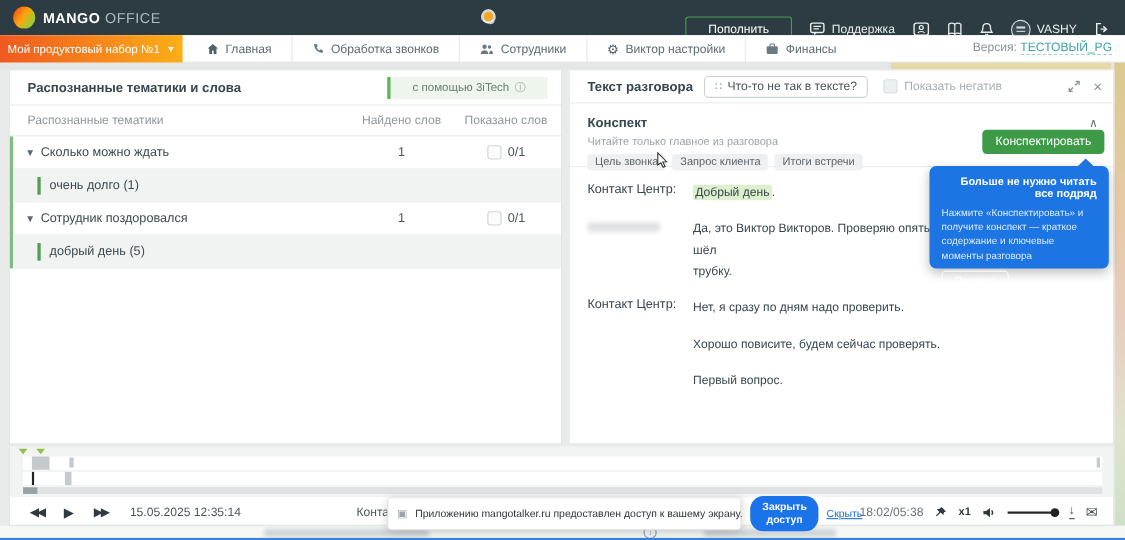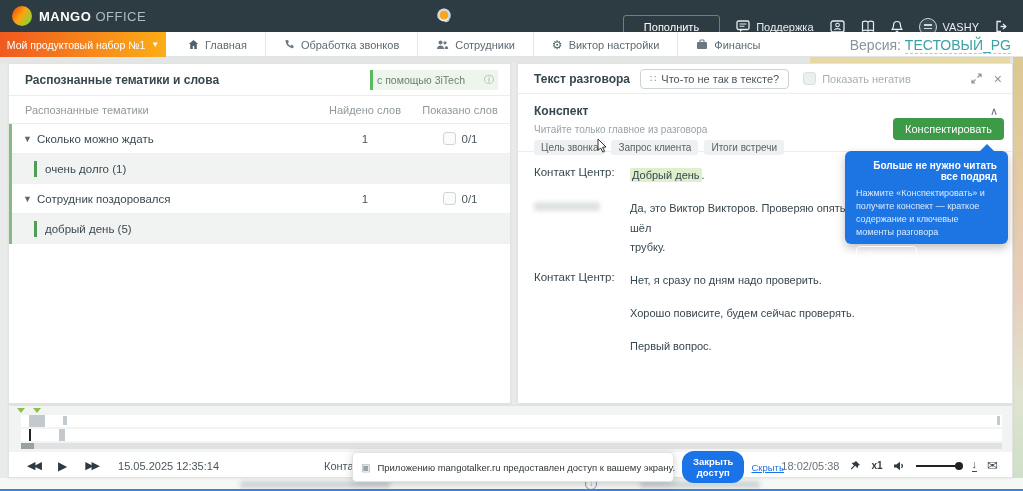--- a/index.html
+++ b/index.html
@@ -20,39 +20,39 @@
   .tb-icon svg { display:block; }
   .avatar { width:18px; height:18px; border-radius:50%; border:1.5px solid #cfd8dc; background:#3c4b52; display:flex; flex-direction:column; justify-content:center; align-items:center; gap:2px; }
   .avatar i { display:block; width:8px; height:1.5px; background:#cfd8dc; }
 
   
   .navbar { position:absolute; left:0; top:32px; width:1023px; height:25px; background:#fff; border-bottom:1px solid #e2e4e4; display:flex; align-items:center; }
   .product-tab { position:absolute; left:0; top:0; width:166px; height:25px; background:linear-gradient(90deg,#f0591f,#fcae17); color:#fff; font-size:10.5px; display:flex; align-items:center; justify-content:center; gap:6px; cursor:pointer; }
   .nav-items { position:absolute; left:170px; top:0; height:25px; display:flex; align-items:stretch; }
   .nav-item { display:flex; align-items:center; gap:6px; padding:0 18px; font-size:11px; color:#5c6b73; border-right:1px solid #e7e9e9; cursor:pointer; }
   .nav-item .glyph { font-size:12px; color:#51626b; line-height:1; }
-  .version { position:absolute; right:12px; top:5px; font-size:14px; color:#8a9399; }
+  .version { position:absolute; right:12px; top:5px; font-size:11px; color:#8a9399; }
   .version a { color:#3ba1a6; text-decoration:none; border-bottom:1px dashed #9fd0d2; cursor:pointer; }
 
   
   .bg-strip-top { position:absolute; left:0; top:57px; width:1023px; height:6px; background:#e4e6e6; }
   .bg-strip-top .tan { position:absolute; right:13px; top:0; width:200px; height:6px; background:#e7d9a6; }
   .edge-strip { position:absolute; right:0; top:57px; width:10px; height:421px; background:linear-gradient(180deg,#dbc98f 0%,#e5cba6 30%,#e8cdbc 55%,#dfe3cf 80%,#cfe0c8 100%); }
   .bottom-strip { position:absolute; left:0; top:478px; width:1023px; height:13px; background:#f6f8f5; }
   .bottom-strip .blur-block { position:absolute; top:3px; height:7px; background:#cdd4d6; filter:blur(2px); border-radius:2px; }
   .bottom-strip .dl-circle { position:absolute; left:585px; top:0px; width:12px; height:12px; border:1.5px solid #7f98b5; border-radius:50%; color:#7f98b5; font-size:8px; text-align:center; line-height:10px; }
   .bottom-line { position:absolute; left:0; top:489px; width:1023px; height:2px; background:#3b82d8; }
 
   .panel { position:absolute; background:#fff; border:1px solid #e2e4e4; box-shadow:0 1px 2px rgba(0,0,0,.06); }
 
   
   .topics-panel { left:8px; top:63px; width:503px; height:341px; }
   .tp-header { height:32px; display:flex; align-items:center; justify-content:space-between; padding:0 12px 0 16px; border-bottom:1px solid #ececec; }
   .tp-title { font-size:12px; font-weight:bold; color:#37474f; }
-  .tp-badge { display:flex; align-items:center; gap:19px; background:#edf5ed; border-left:3px solid #5cb85c; color:#6d7f72; font-size:10.5px; padding:3px 4px; }
+  .tp-badge { display:flex; align-items:center; gap:5px; background:#edf5ed; border-left:3px solid #5cb85c; color:#6d7f72; font-size:10.5px; padding:3px 20px; }
   .tp-badge .info { color:#9aa9a0; font-size:10px; }
   .tp-cols { height:28px; display:flex; align-items:center; font-size:11px; color:#90989c; border-bottom:1px solid #ececec; padding-left:16px; }
   .col-topic { flex:1; }
   .col-found { width:90px; text-align:center; }
   .col-shown { width:100px; text-align:center; }
   .topic-rows { border-left:3px solid #83bb83; }
   .t-row { height:30px; display:flex; align-items:center; font-size:11.5px; color:#3c4a51; border-bottom:1px solid #f0f0f0; }
   .t-row.word { background:#f1f3f3; }
   .t-row .caret { width:14px; margin-left:11px; color:#5a6a72; font-size:9px; }
   .t-row.word .mini-bar { width:3px; height:16px; background:#4f9e55; margin-left:22px; margin-right:8px; }

